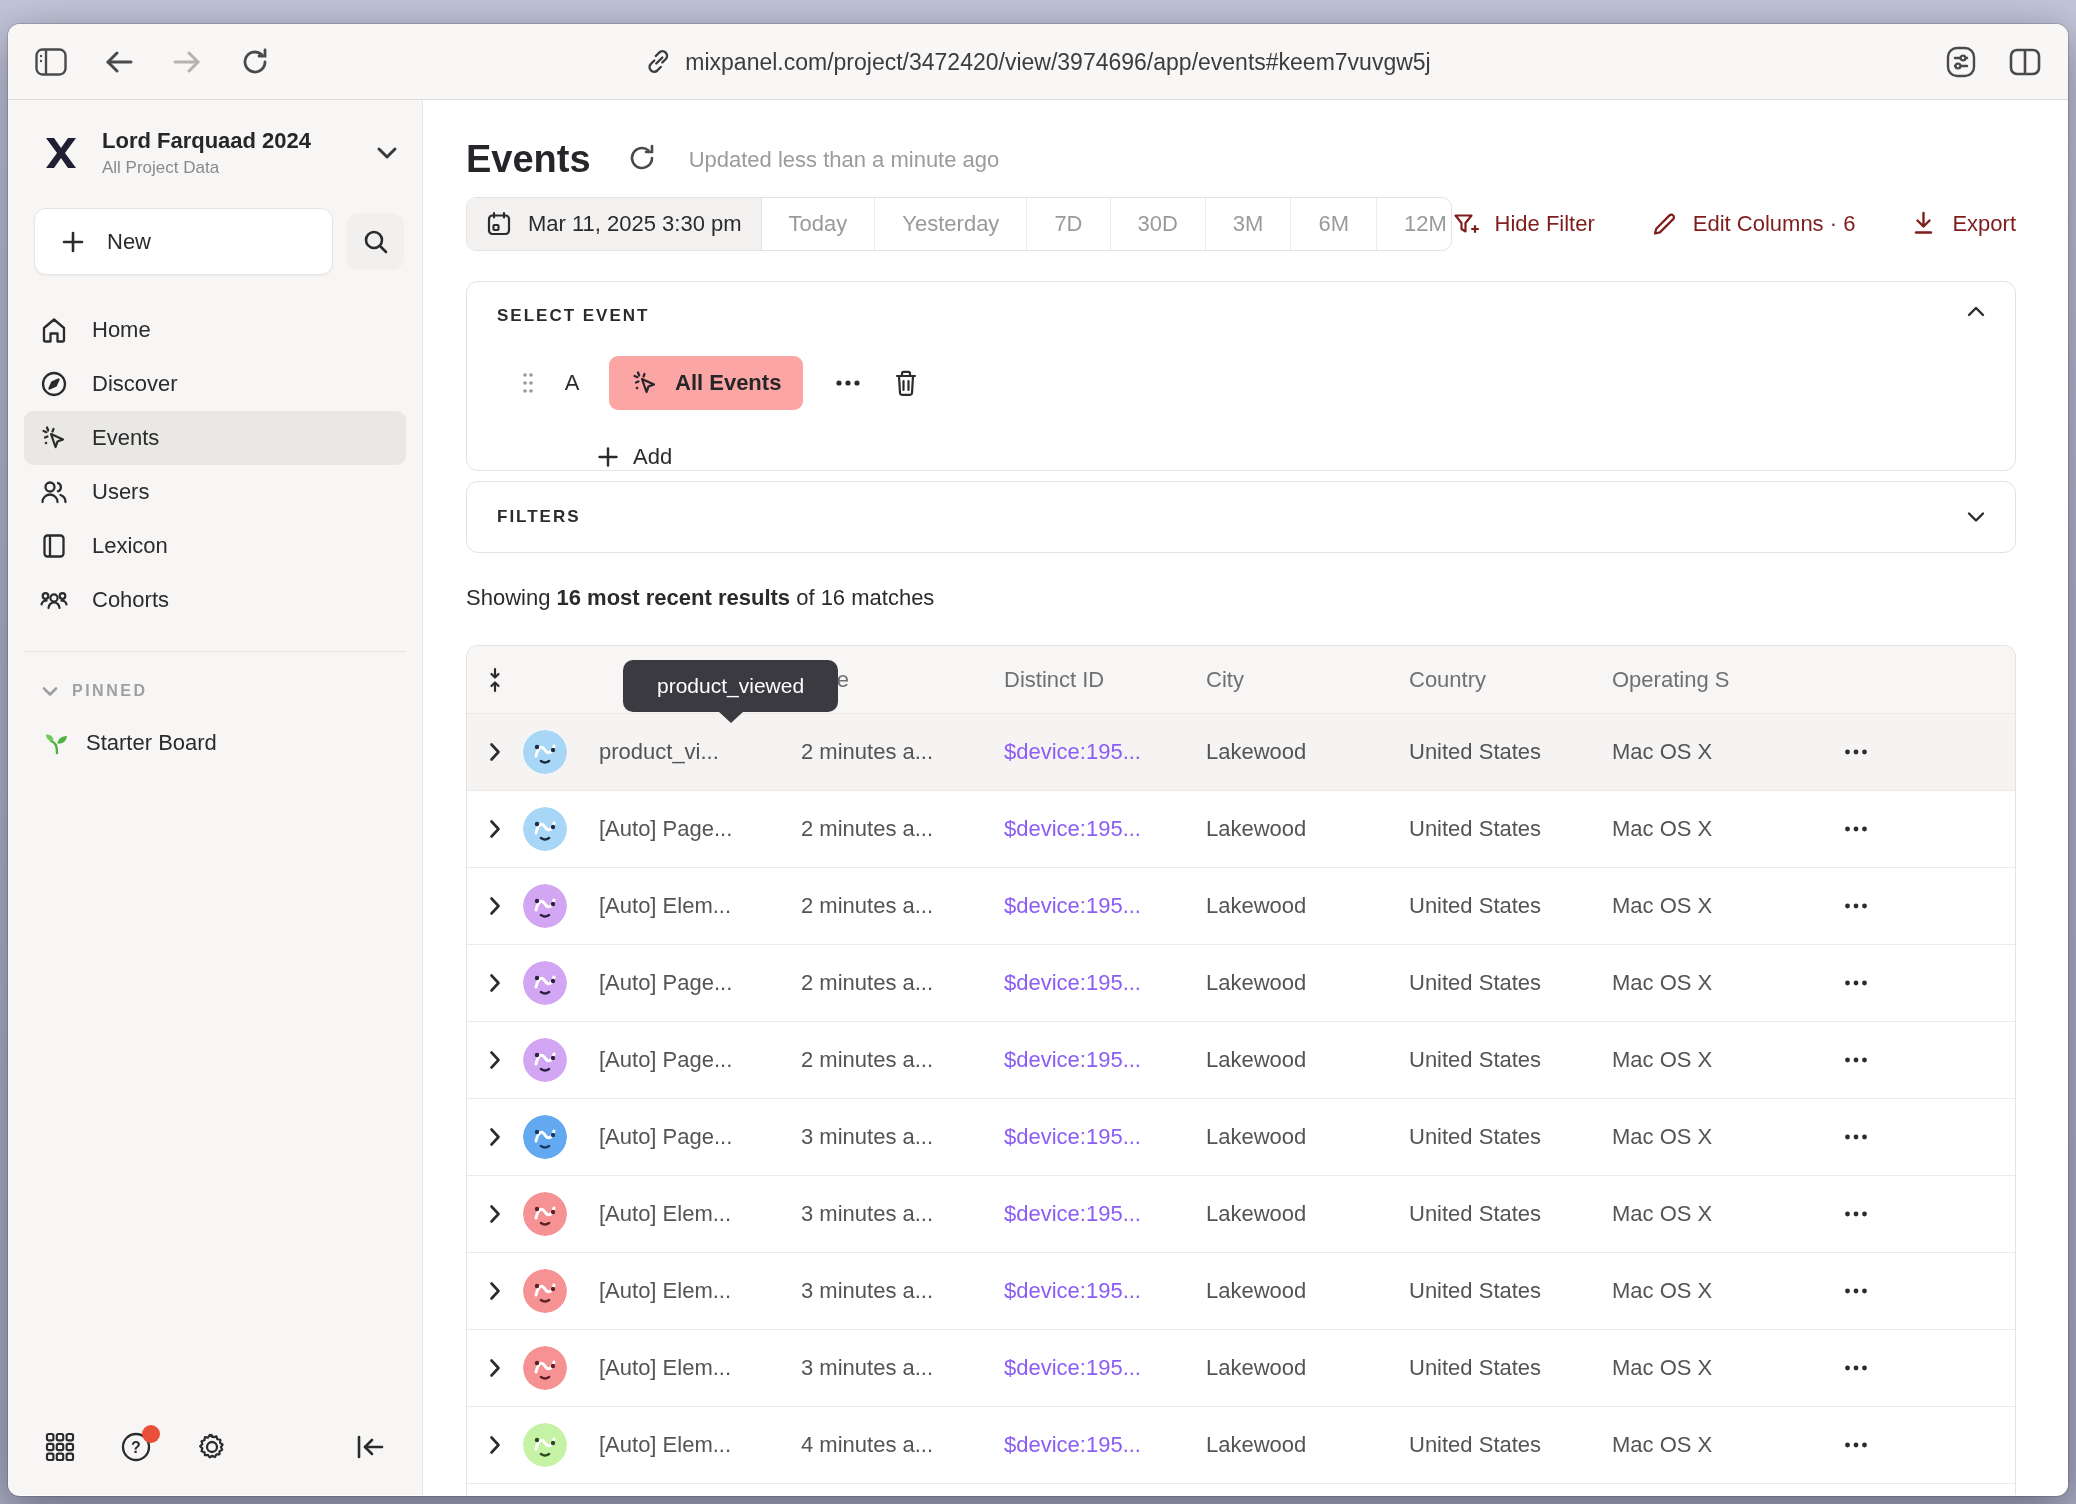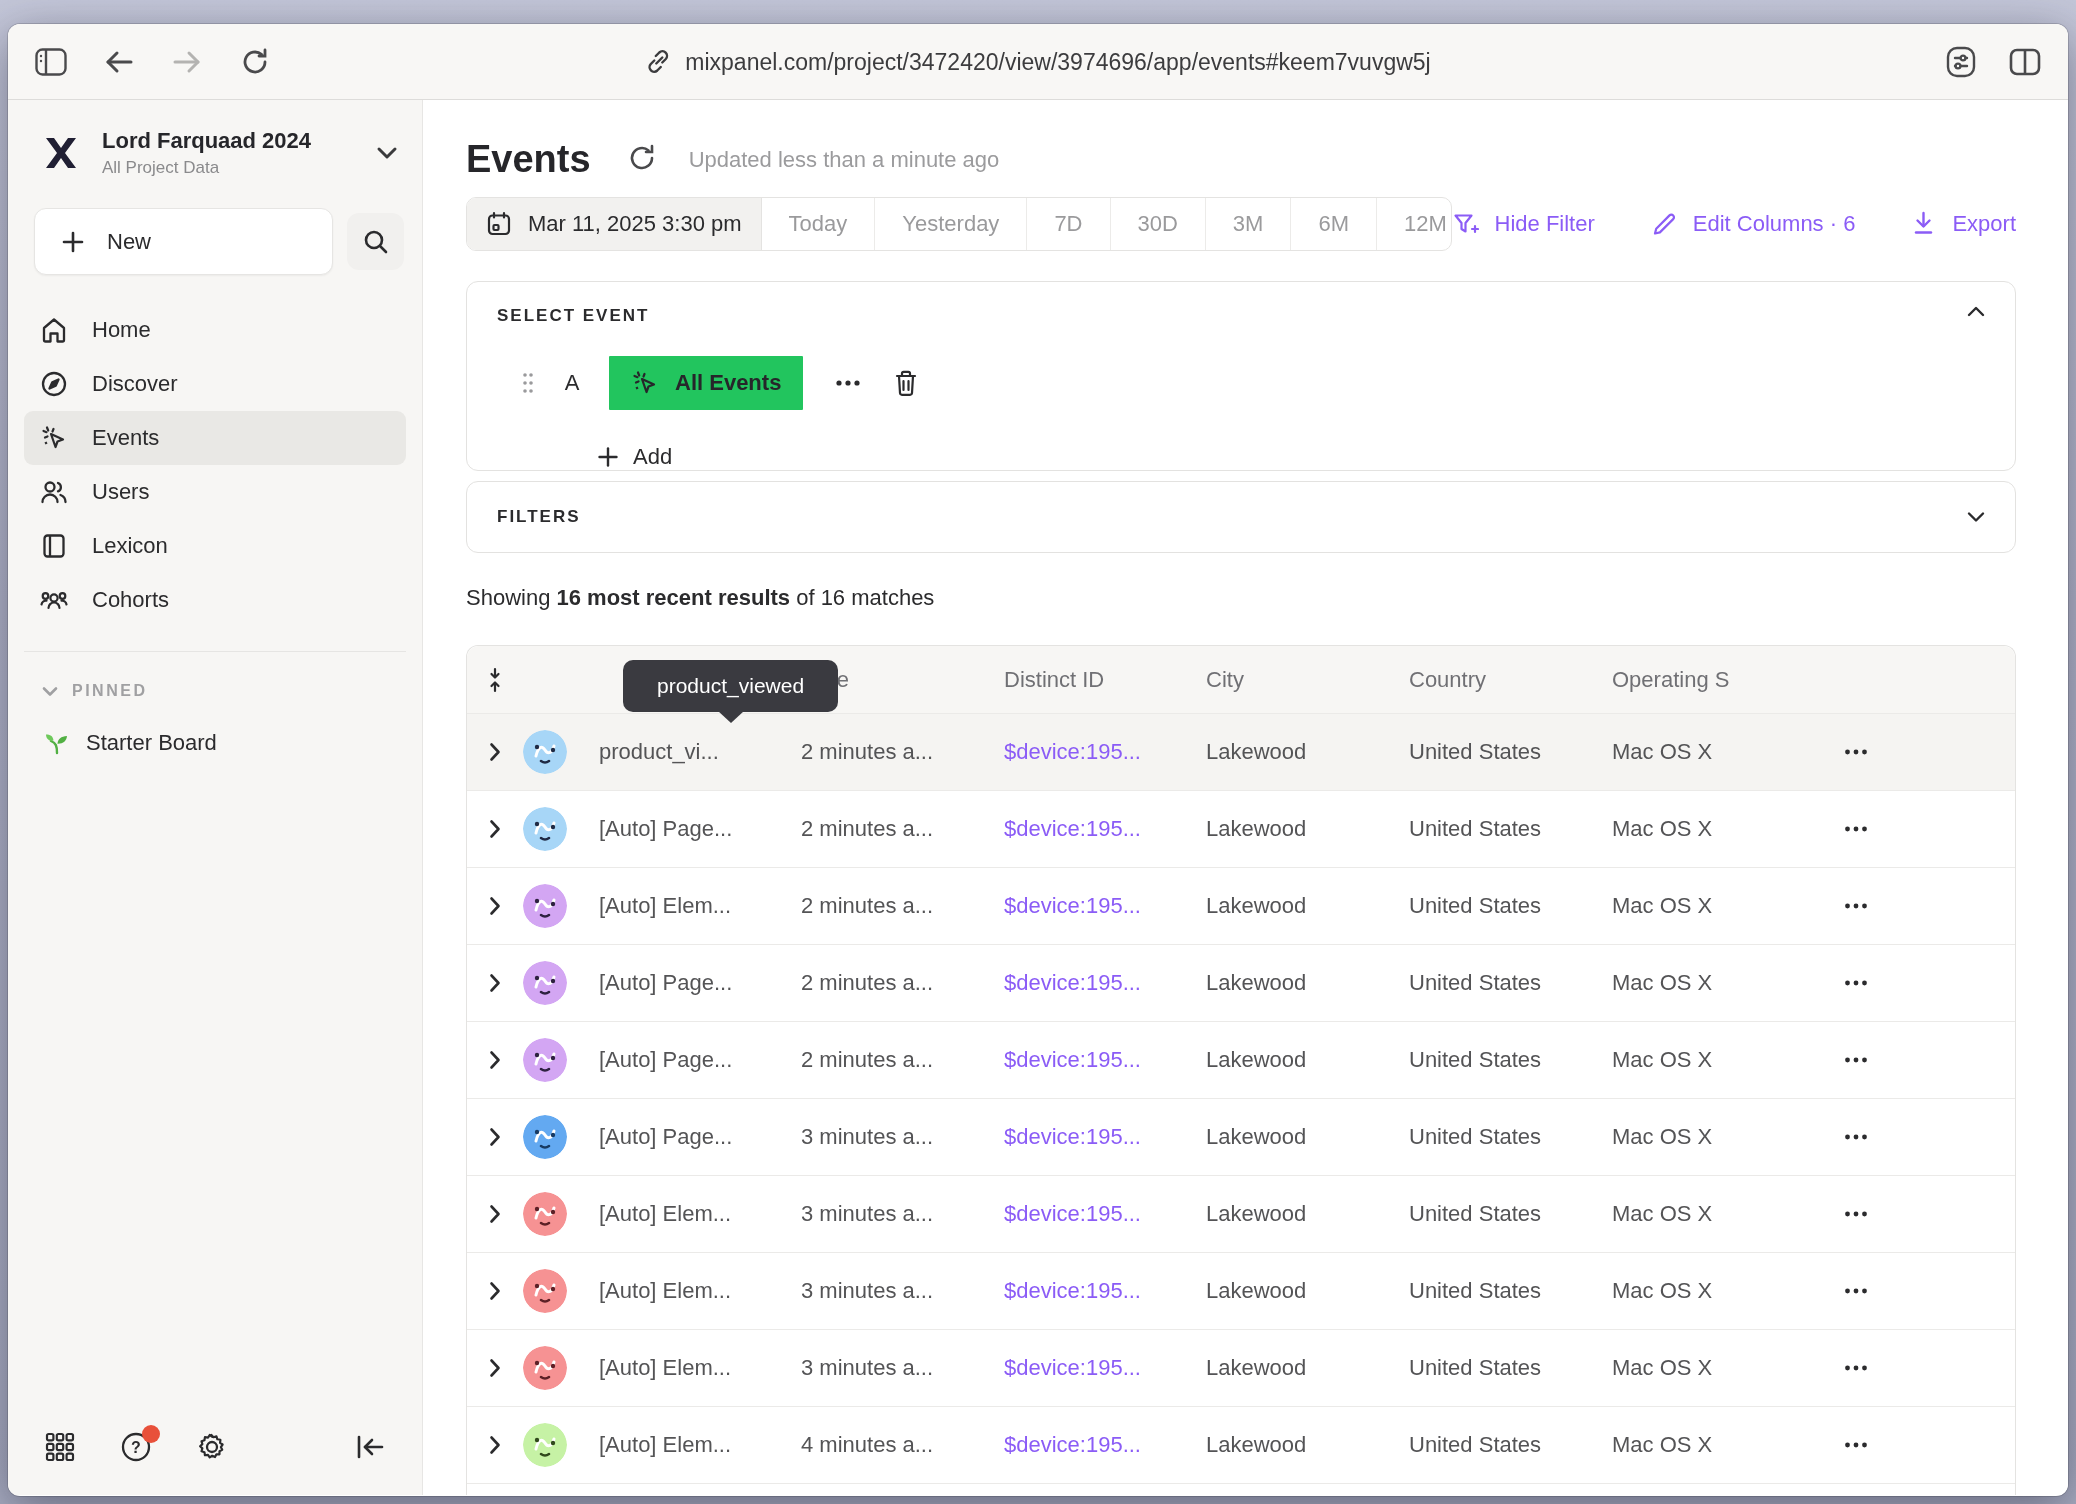--- a/index.html
+++ b/index.html
@@ -71,34 +71,34 @@
   
   .datebar { display:flex; align-items:center; margin-top:16px; }
   .date-control { display:flex; align-items:stretch; border:1px solid #e4e3e1; border-radius:10px;
     overflow:hidden; height:54px; background:#fff; }
   .date-chip { display:flex; align-items:center; gap:16px; background:#f2f1ef; padding:0 19px;
     font-size:22px; color:#2b2b2d; border-right:1px solid #e4e3e1; cursor:pointer; white-space:nowrap; }
   .range-btn { display:flex; align-items:center; gap:10px; padding:0 27px; font-size:22px; color:#9a9a9c;
     border-right:1px solid #ecebe9; cursor:pointer; white-space:nowrap; }
   .range-btn:last-child { border-right:none; }
   .datebar-actions { margin-left:auto; display:flex; align-items:center; gap:56px; }
-  .action-btn { display:flex; align-items:center; gap:16px; font-size:22px; color:#8b5cf6; cursor:pointer; white-space:nowrap; }
+  .action-btn { display:flex; align-items:center; gap:16px; font-size:22px; color:#7f1d1d; cursor:pointer; white-space:nowrap; }
 
   
   .card { border:1px solid #e3e2e0; border-radius:12px; background:#fff; position:relative; }
   .card-select { margin-top:30px; height:190px; padding:24px 30px; }
   .card-filters { margin-top:10px; height:72px; padding:0 30px; display:flex; align-items:center; }
   .card-label { font-size:17px; font-weight:700; letter-spacing:2px; color:#2b2b2d; }
   .card-chevron { position:absolute; right:30px; top:24px; color:#2b2b2d; cursor:pointer; }
   .card-filters .card-chevron { top:50%; transform:translateY(-50%); }
 
   .event-row { display:flex; align-items:center; gap:26px; margin:30px 0 0 24px; }
   .drag-handle { color:#9a9a9c; cursor:grab; }
   .event-letter { font-size:22px; color:#2b2b2d; width:22px; text-align:center; }
-  .event-chip { display:flex; align-items:center; gap:16px; background:#22c55e; border-radius:1px;
+  .event-chip { display:flex; align-items:center; gap:16px; background:#fca5a5; border-radius:9px;
     padding:13px 22px; font-size:22px; font-weight:700; color:#26262a; cursor:pointer; }
   .more-btn { color:#2b2b2d; cursor:pointer; padding:0 6px; }
   .trash-btn { color:#2b2b2d; cursor:pointer; }
   .add-row { display:flex; align-items:center; gap:14px; margin:34px 0 0 100px;
     font-size:22px; color:#2b2b2d; cursor:pointer; width:fit-content; }
 
   
   .results-line { margin-top:32px; font-size:22px; color:#2b2b2d; }
   .results-line b { font-weight:700; }
 

